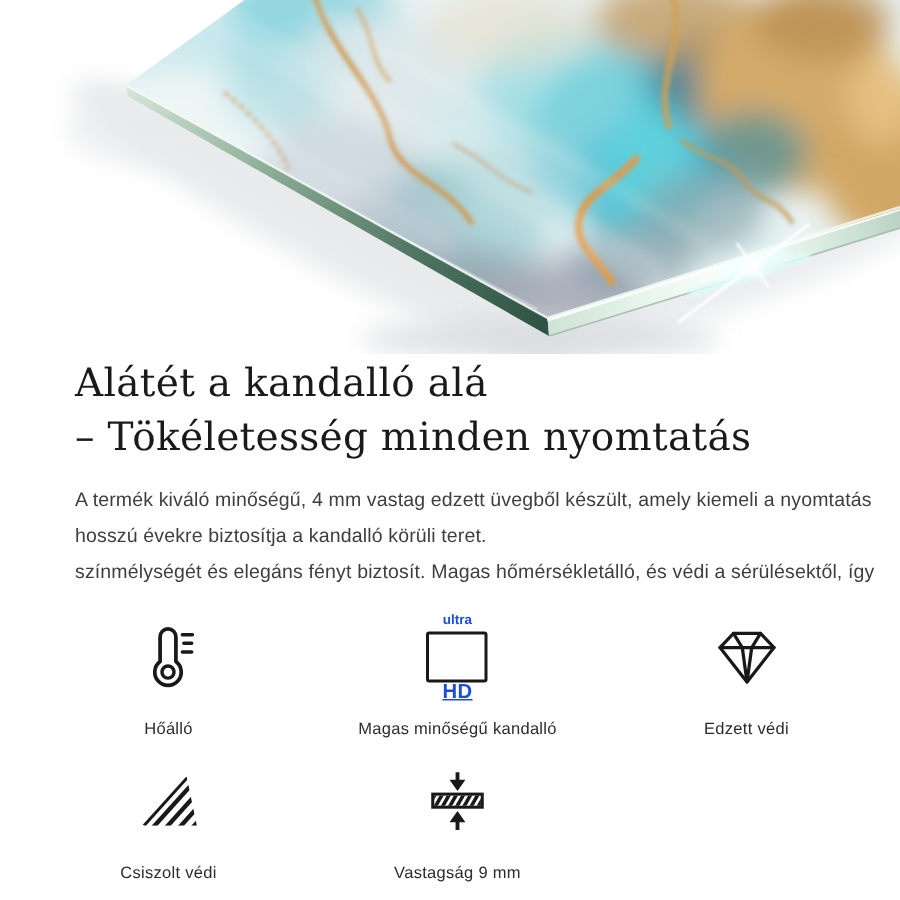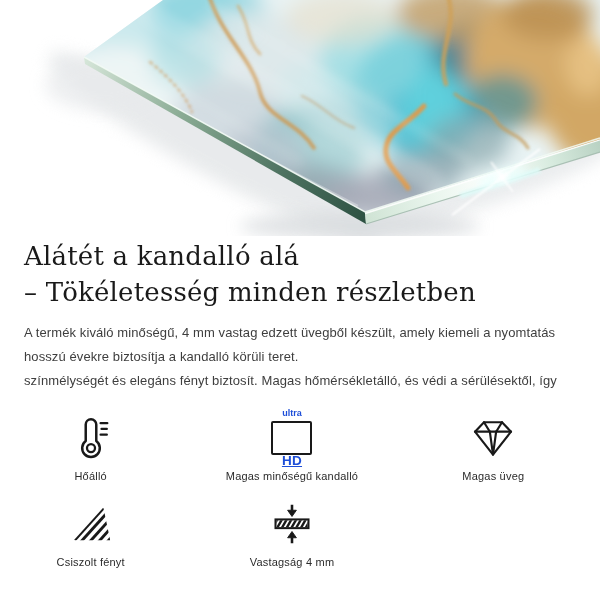--- a/index.html
+++ b/index.html
@@ -1,30 +1,30 @@
 <!DOCTYPE html>
 <html><head>
 <meta charset="utf-8">
 <style>
   html,body{margin:0;padding:0;background:#ffffff;}
   body{width:600px;height:600px;overflow:hidden;font-family:"Liberation Sans",sans-serif;}
   .page{position:relative;width:600px;height:600px;background:#ffffff;}
   .hero{position:relative;width:600px;height:236px;overflow:hidden;}
   .hero svg{display:block;}
-  .content{padding:2px 40px 0 24px;}
+  .content{padding:2px 40px 0 50px;}
   h1{margin:0;font-family:"DejaVu Serif","Liberation Serif",serif;font-weight:400;
      font-size:26px;line-height:36px;color:#1a1a1a;letter-spacing:.2px;}
   .h-line{display:block;}
   .desc{margin:11px 0 12px 0;font-size:13px;line-height:24px;color:#3e3e3e;letter-spacing:.1px;}
   .p-line{display:block;white-space:nowrap;}
   .features{display:grid;grid-template-columns:repeat(3,1fr);row-gap:18px;
             margin:22px -34px 0 -34px;}
   .cell{display:flex;flex-direction:column;align-items:center;}
   .icon-wrap{height:46px;display:flex;align-items:center;justify-content:center;}
-  .label{margin-top:9px;font-size:11px;line-height:13px;color:#2b2b2b;letter-spacing:.2px;text-align:center;}
+  .label{margin-top:19px;font-size:11px;line-height:13px;color:#2b2b2b;letter-spacing:.2px;text-align:center;}
   .uhd-box{width:37px;height:30px;border:2.6px solid #191919;border-radius:2px;
            display:flex;flex-direction:column;align-items:center;justify-content:center;color:#1d4ed8;gap:36px;}
   .uhd-top{font-size:9px;font-weight:700;line-height:9px;}
   .uhd-bottom{font-size:13.5px;font-weight:800;line-height:13px;letter-spacing:.3px;text-decoration:underline;}
   .fsvg{stroke:#191919;fill:none;stroke-linecap:round;stroke-linejoin:round;}
 </style>
 </head>
 <body>
 
 <div class="page">
@@ -140,21 +140,21 @@
         <circle r="10" fill="url(#hz-flare)"></circle>
         <circle r="2.2" fill="#ffffff"></circle>
       </g>
     </svg>
   </div>
 
   <div class="content">
 
     <h1>
       <span class="h-line">Alátét a kandalló alá</span>
-      <span class="h-line">– Tökéletesség minden részletben</span>
+      <span class="h-line">– Tökéletesség minden nyomtatás</span>
     </h1>
 
     <p class="desc">
       <span class="p-line">A termék kiváló minőségű, 4 mm vastag edzett üvegből készült, amely kiemeli a nyomtatás</span>
       <span class="p-line">hosszú évekre biztosítja a kandalló körüli teret.</span>
       <span class="p-line">színmélységét és elegáns fényt biztosít. Magas hőmérsékletálló, és védi a sérülésektől, így</span>
     </p>
 
     <div class="features">
 
@@ -182,41 +182,41 @@
 
       <div class="cell">
         <div class="icon-wrap">
           <svg class="fsvg" width="54" height="44" viewBox="0 0 60 48" stroke-width="2.4">
             <path d="M10 17 L20 6.5 H40 L50 17 L30 42.5 Z"></path>
             <path d="M10 17 H50"></path>
             <path d="M20 6.5 L26.5 17 M40 6.5 L33.5 17"></path>
             <path d="M26.5 17 L30 42.5 M33.5 17 L30 42.5"></path>
           </svg>
         </div>
-        <div class="label">Magas üveg</div>
+        <div class="label">Edzett védi</div>
       </div>
 
       <div class="cell">
         <div class="icon-wrap">
           <svg width="44" height="44" viewBox="0 0 48 48">
             <defs>
                 <clipPath id="ic-bevel">
                   <polygon points="5,42 37.5,6 45,42"></polygon>
                 </clipPath>
               </defs>
             <g clip-path="url(#ic-bevel)" stroke="#191919">
               <line x1="5.5" y1="41" x2="37" y2="6" stroke-width="5"></line>
               <line x1="10.8" y1="45.8" x2="42.3" y2="10.8" stroke-width="3.2"></line>
               <line x1="16.1" y1="50.6" x2="47.6" y2="15.6" stroke-width="3.2"></line>
               <line x1="21.4" y1="55.4" x2="52.9" y2="20.4" stroke-width="3.2"></line>
               <line x1="26.7" y1="60.2" x2="58.2" y2="25.2" stroke-width="3.2"></line>
             </g>
           </svg>
         </div>
-        <div class="label">Csiszolt fényt</div>
+        <div class="label">Csiszolt védi</div>
       </div>
 
       <div class="cell">
         <div class="icon-wrap">
           <svg width="44" height="44" viewBox="0 0 48 48">
             <defs>
                 <clipPath id="ic-bar">
                   <rect x="7" y="20" width="34" height="7.5"></rect>
                 </clipPath>
               </defs>
@@ -232,18 +232,18 @@
                 <line x1="37.4" y1="31" x2="45.4" y2="17"></line>
             </g>
             <g fill="#191919" stroke="#191919">
               <line x1="24" y1="3" x2="24" y2="9.5" stroke-width="2.8"></line>
               <polygon points="19.2,9 28.8,9 24,15.8" stroke-width="1"></polygon>
               <line x1="24" y1="45" x2="24" y2="38.5" stroke-width="2.8"></line>
               <polygon points="19.2,39 28.8,39 24,32.2" stroke-width="1"></polygon>
             </g>
           </svg>
         </div>
-        <div class="label">Vastagság 4 mm</div>
+        <div class="label">Vastagság 9 mm</div>
       </div>
 
     </div>
   </div>
 </div>
 
 </body></html>

